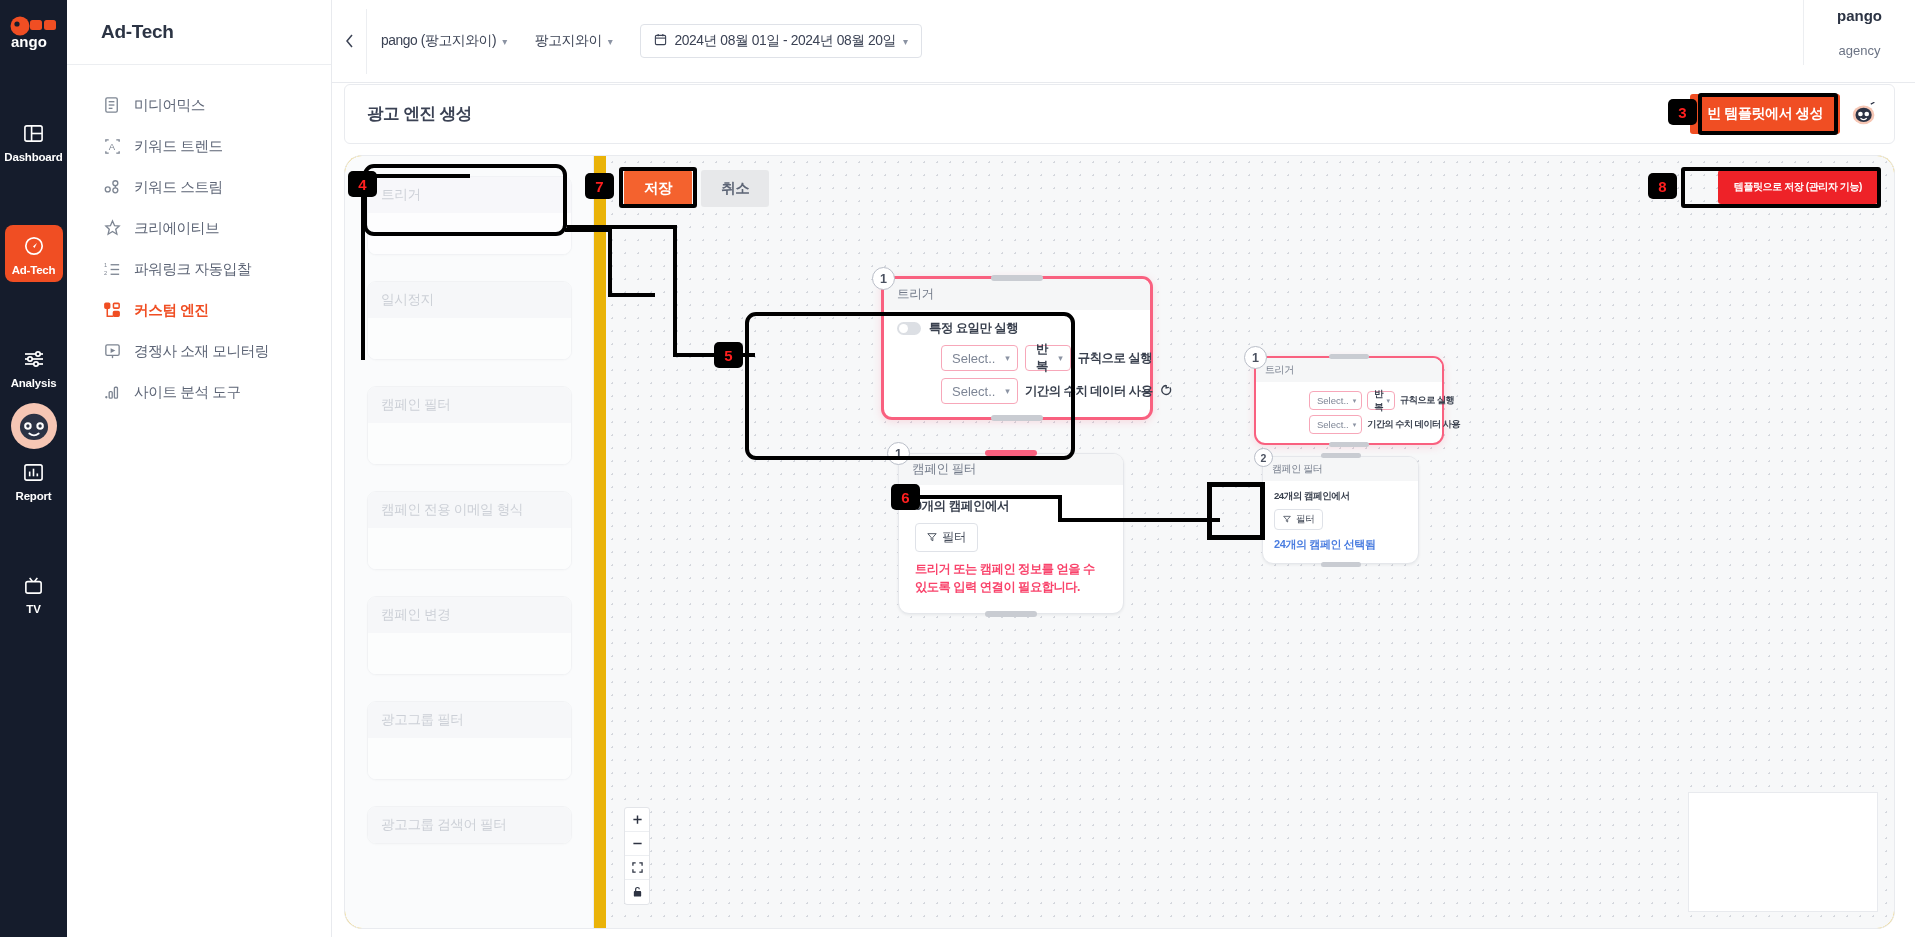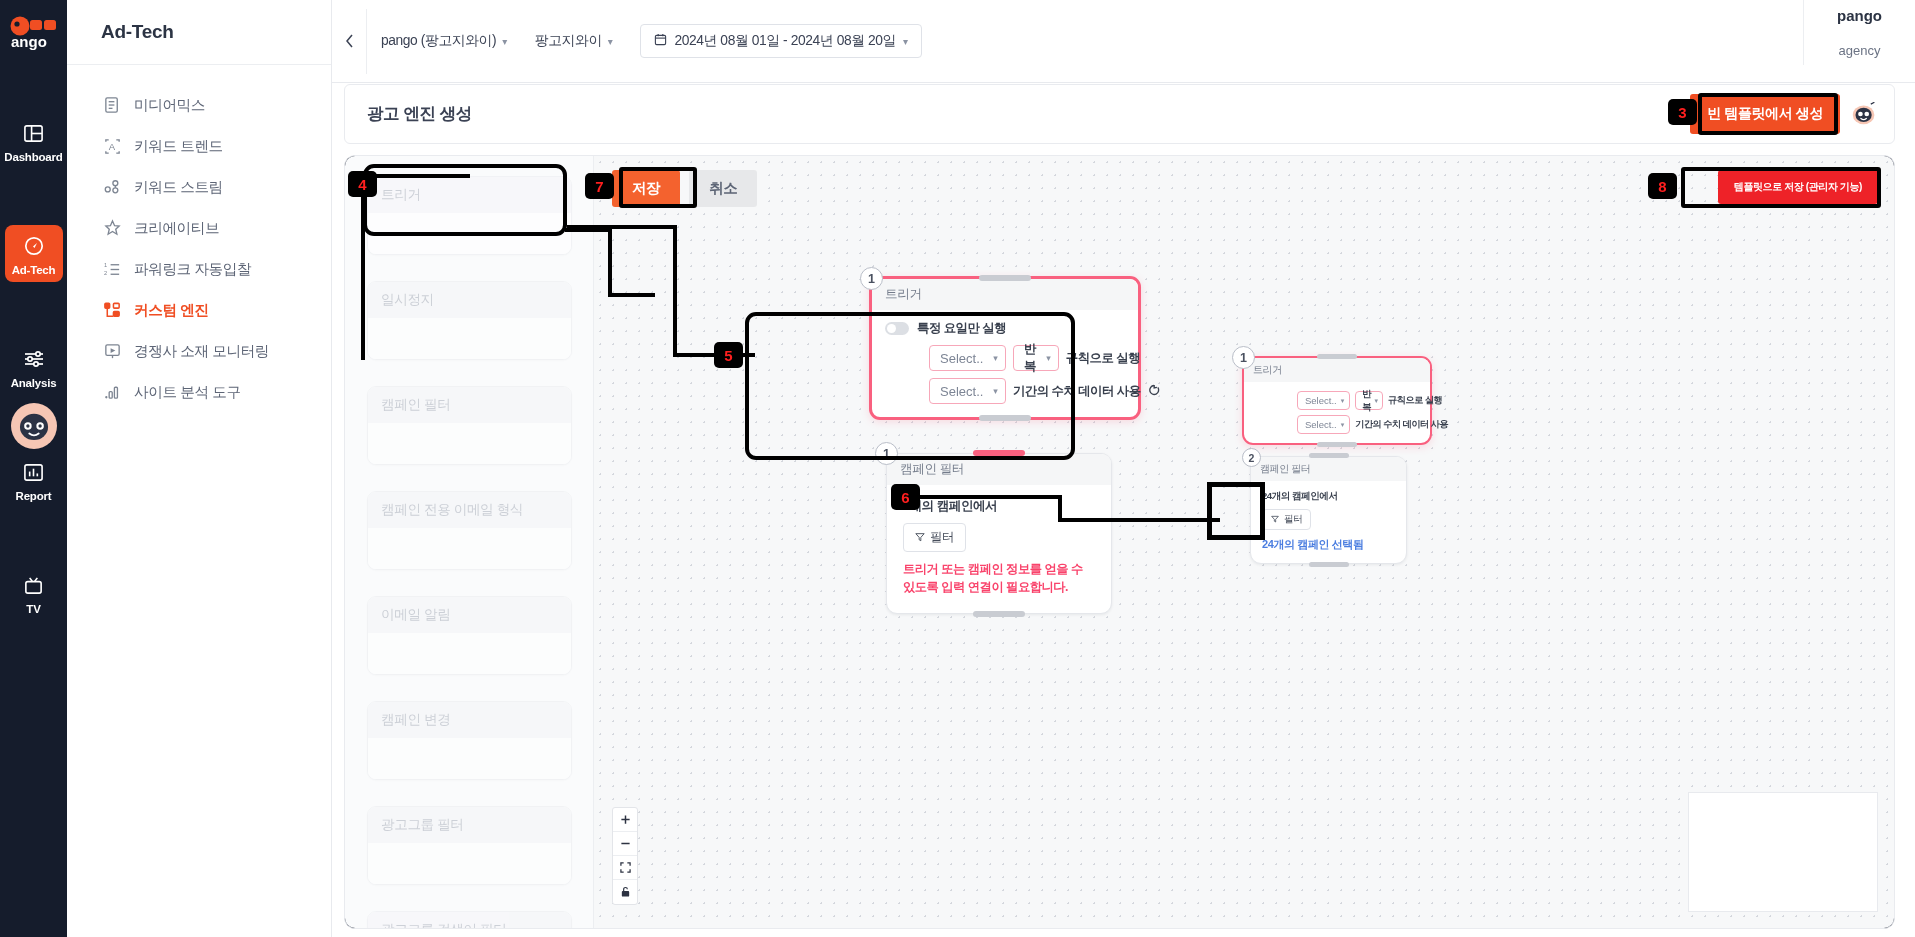--- a/index.html
+++ b/index.html
@@ -54,21 +54,21 @@
     border:1px solid #e9ebef; border-radius:6px; display:flex; align-items:center; padding:0 16px 0 22px; }
   #page-title { font-size:16.5px; font-weight:700; color:#3b4254; letter-spacing:-0.4px; }
   #head-right { margin-left:auto; display:flex; align-items:center; gap:10px; }
   .btn-primary { background:#f04e23; color:#fff; border:none; border-radius:3px;
     font-size:14px; font-weight:700; padding:11px 17px; cursor:pointer; letter-spacing:-0.4px;
     font-family:inherit; white-space:nowrap; }
   #robot-ico { width:28px; height:28px; display:flex; align-items:center; justify-content:center; }
 
   
   #workspace { position:absolute; left:344px; top:155px; right:20px; bottom:8px;
-    border:1px solid #e9ebef; border-radius:11px; overflow:hidden; background:#0f172a; display:flex; }
+    border:1px solid #e9ebef; border-radius:18px; overflow:hidden; background:#eab308; display:flex;gap:12px; }
 
   
   #palette { width:249px; flex:none; background:#fafbfc; border-right:1px solid #eceef1;
     position:relative; overflow:hidden; }
   #palette-inner { position:absolute; left:0; top:0; width:249px; padding:20px 22px 0 22px; }
   .pal-node { background:#ffffff; border:1px solid #eaecef; border-radius:9px; margin-bottom:26px;
     box-shadow:0 1px 2px rgba(20,25,40,.04); overflow:hidden; cursor:grab; opacity:.55; }
   .pal-node-head { background:#f4f5f7; padding:9px 13px; font-size:13.6px; color:#a7adb9;
     letter-spacing:-0.4px; }
   .pal-node-body { height:41px; background:#fff; }
@@ -382,24 +382,20 @@
       <div class="pal-node">
         <div class="pal-node-head">일시정지</div>
         <div class="pal-node-body"></div>
       </div>
       <div class="pal-node">
         <div class="pal-node-head">캠페인 필터</div>
         <div class="pal-node-body"></div>
       </div>
       <div class="pal-node">
         <div class="pal-node-head">캠페인 전용 이메일 형식</div>
-        <div class="pal-node-body"></div>
-      </div>
-      <div class="pal-node">
-        <div class="pal-node-head">이메일 알림</div>
         <div class="pal-node-body"></div>
       </div>
       <div class="pal-node">
         <div class="pal-node-head">캠페인 변경</div>
         <div class="pal-node-body"></div>
       </div>
       <div class="pal-node">
         <div class="pal-node-head">광고그룹 필터</div>
         <div class="pal-node-body"></div>
       </div>

